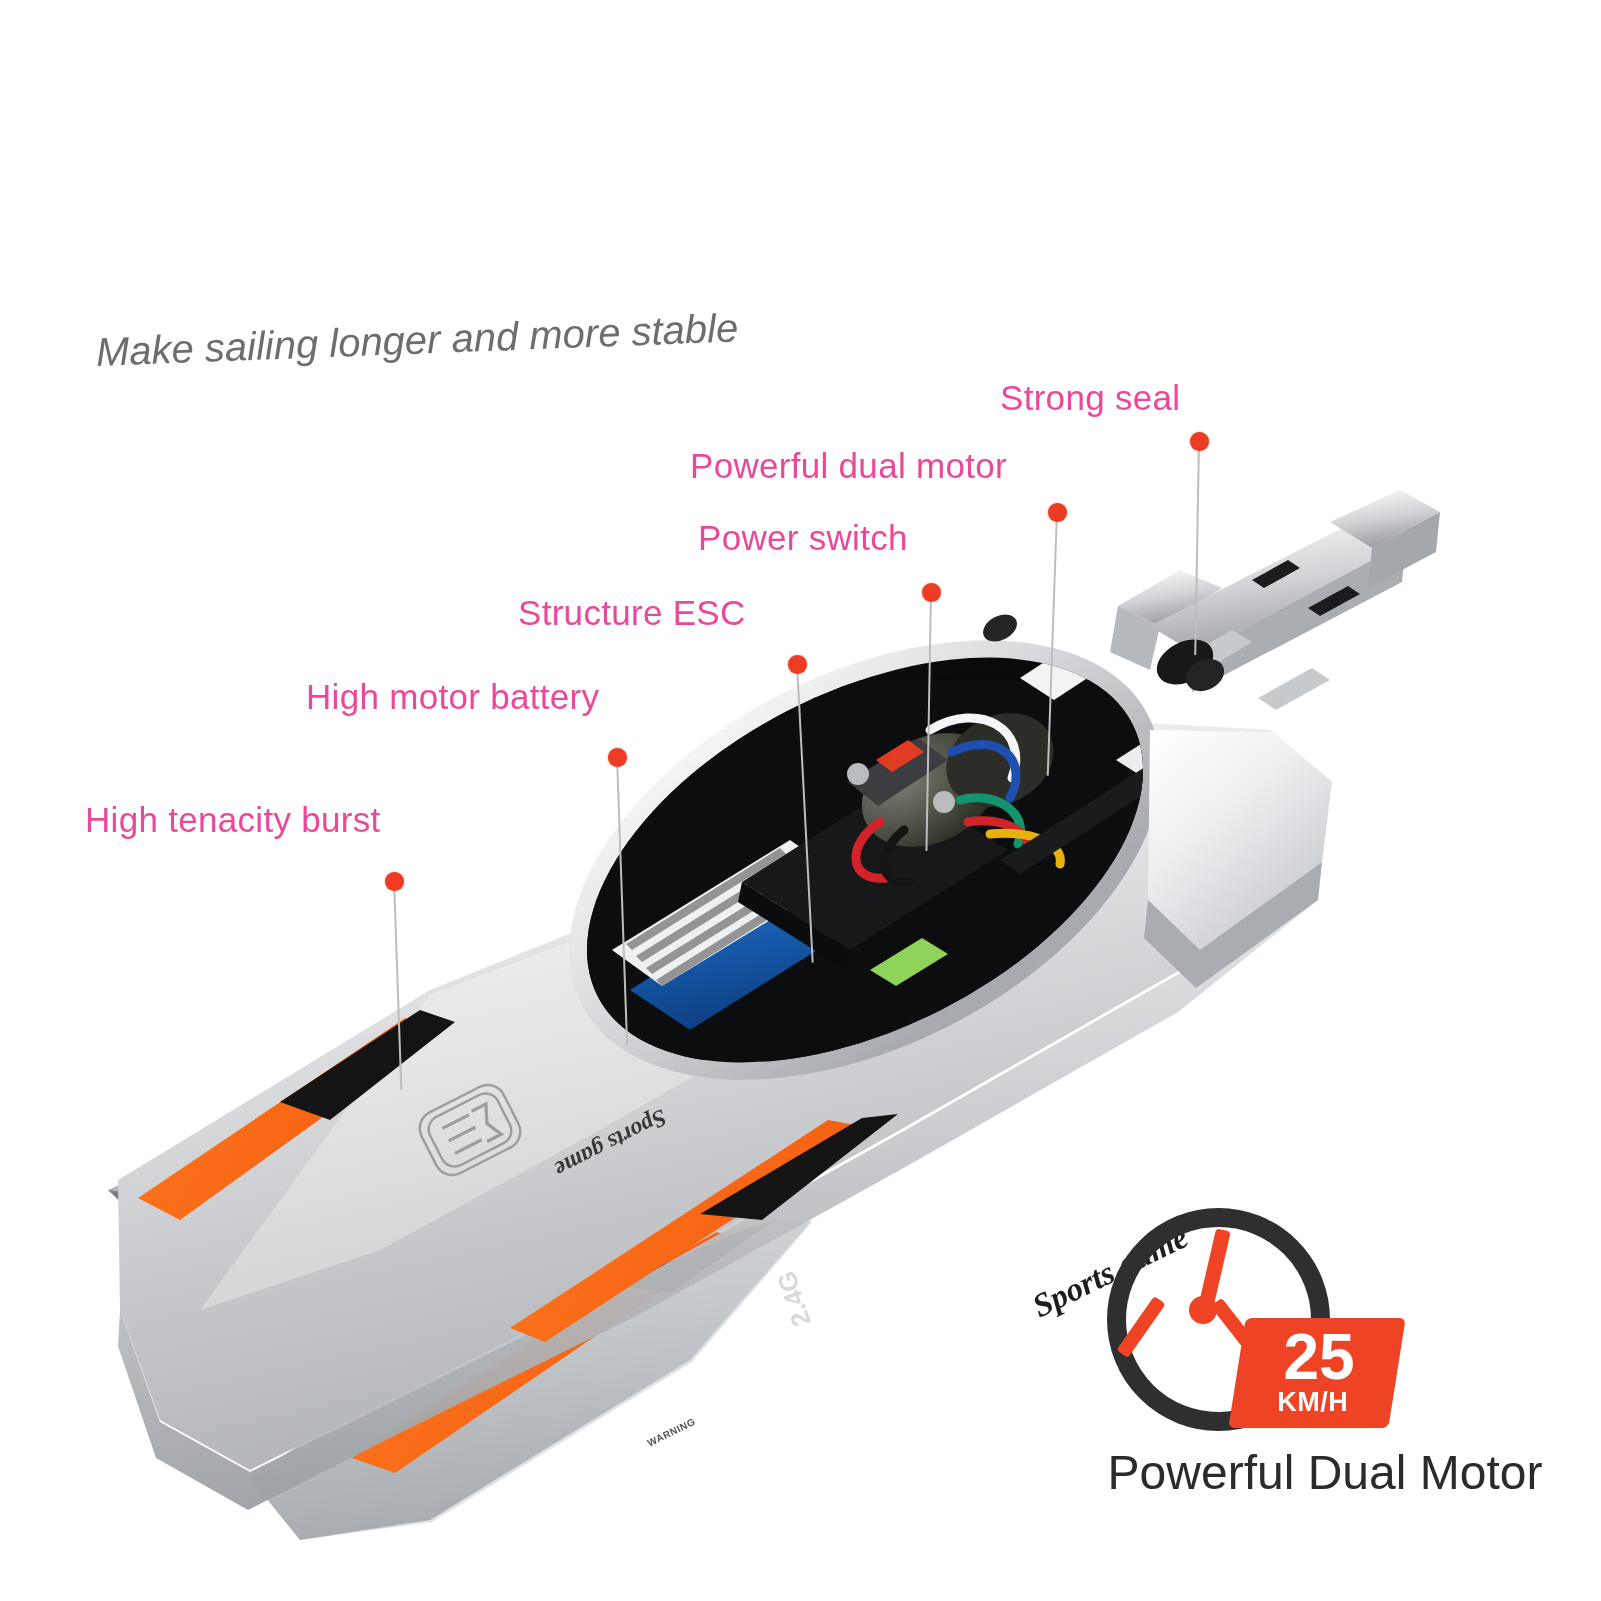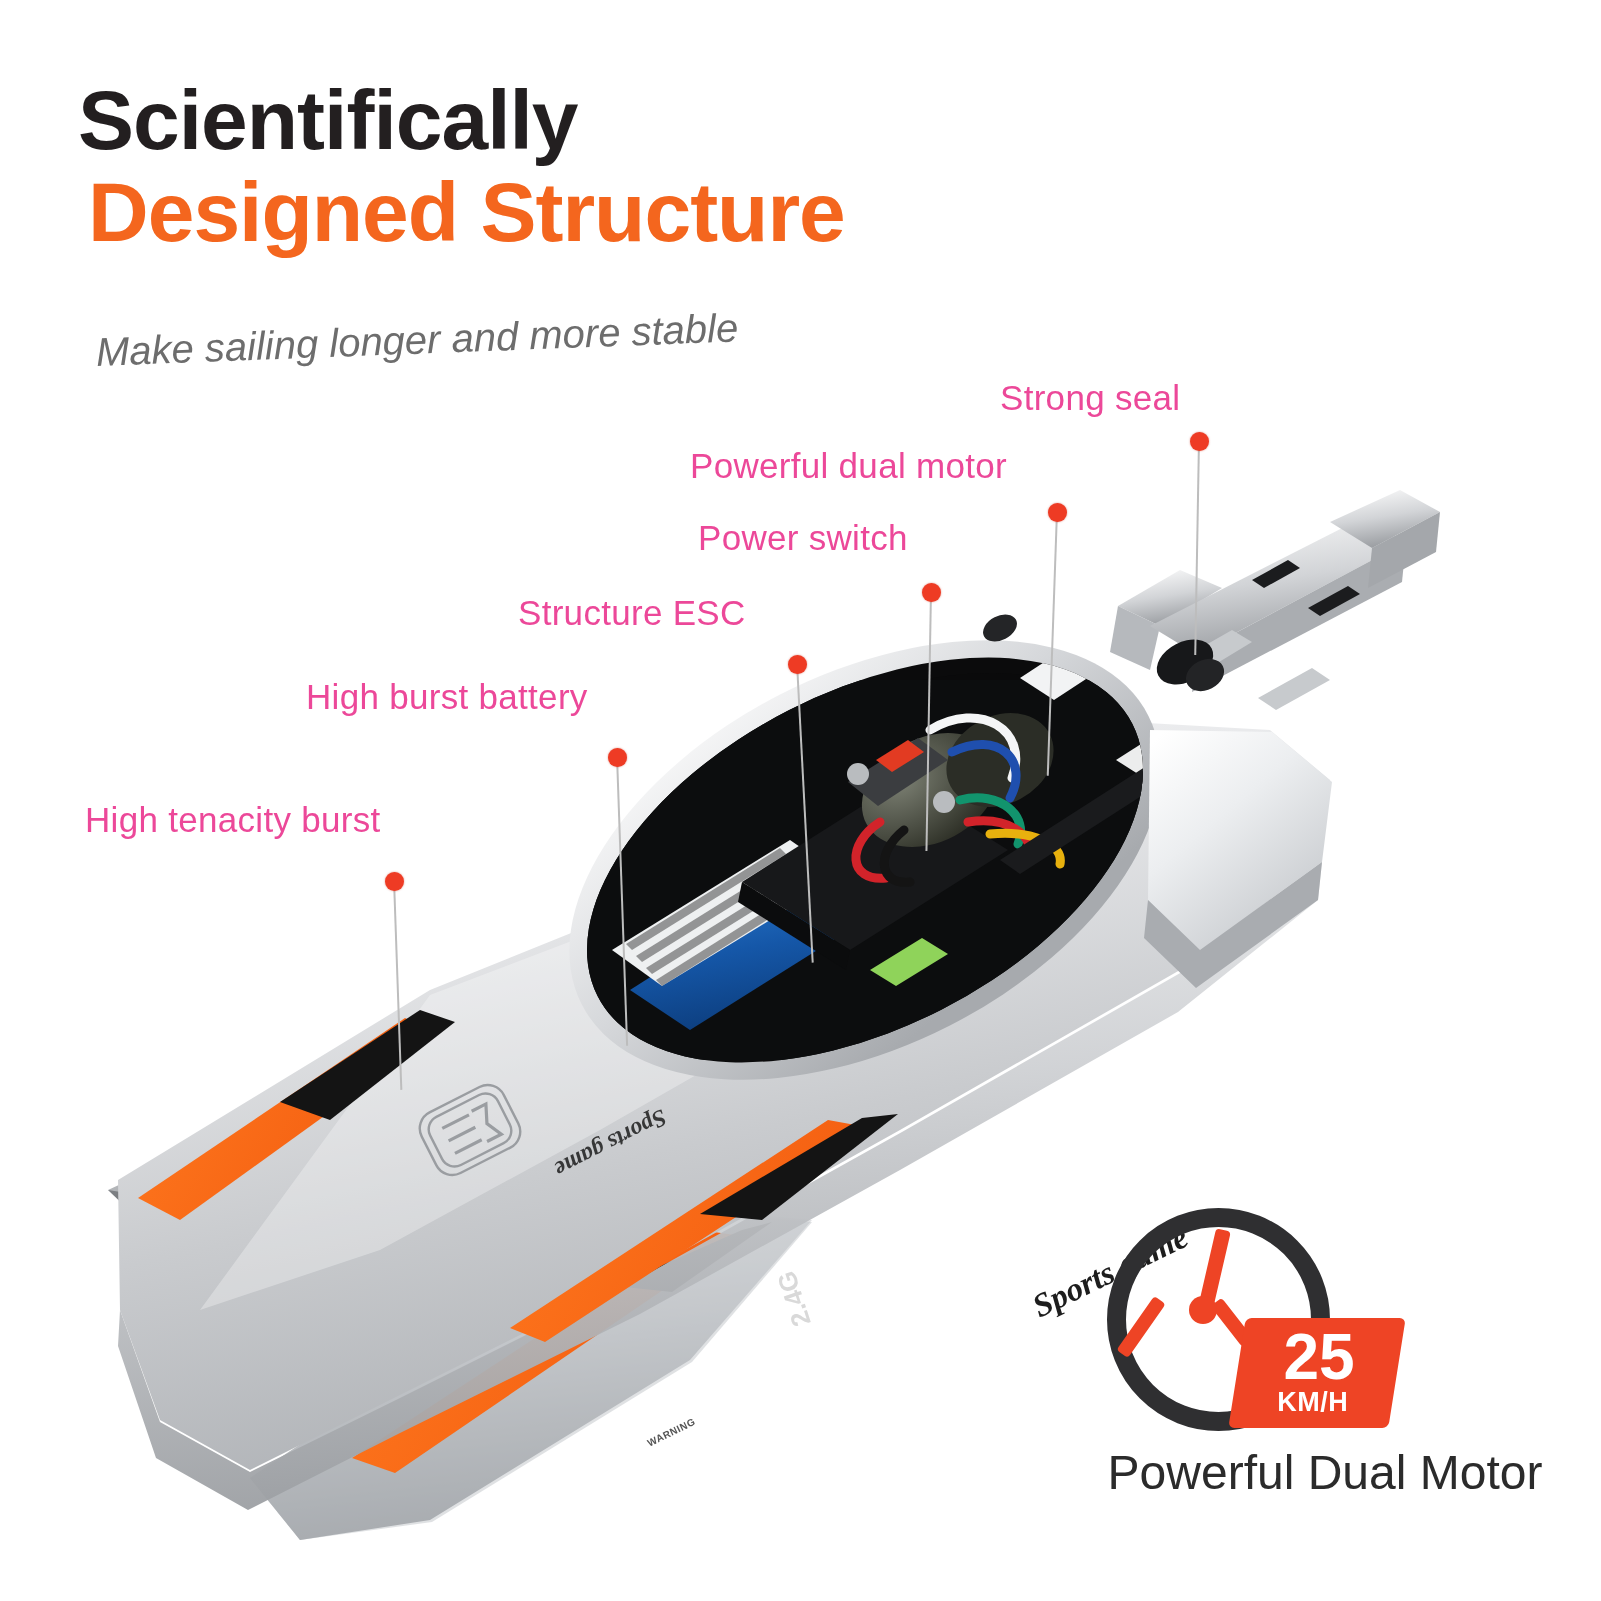--- a/index.html
+++ b/index.html
@@ -73,22 +73,20 @@
   #batt-warn{
     position:absolute;left:648px;top:1008px;font-size:10px;color:#555;
     font-weight:bold;transform:rotate(-26deg);transform-origin:left center;white-space:nowrap;letter-spacing:.5px;
   }
 </style>
 </head>
 <body>
 
 <div id="stage">
 
-  <div class="hl" id="h-line1">Scientifically</div>
-  <div class="hl" id="h-line2">Designed Structure</div>
   <div id="subtitle">Make sailing longer and more stable</div>
 
   <div id="boat">
     <svg width="1460" height="1140" viewBox="0 0 1460 1140">
       <defs>
         <linearGradient id="gSilverTop" x1="0" y1="0" x2="0.35" y2="1">
           <stop offset="0%" stop-color="#fdfdfd"></stop>
           <stop offset="30%" stop-color="#e9eaec"></stop>
           <stop offset="65%" stop-color="#c9cbce"></stop>
           <stop offset="100%" stop-color="#aeb1b5"></stop>
@@ -280,21 +278,21 @@
     <div class="sg-script" id="sg-near">Sports game</div>
     <div class="sg-script" id="sg-far">Sports game</div>
     <div id="rx-24g">2.4G</div>
     <div id="batt-warn">WARNING</div>
   </div>
 
   <div id="callout-layer">
       <div class="callout" style="left: 85px; top: 800px;">High tenacity burst</div>
       <div class="leader" style="left: 393px; top: 880px; height: 210px; transform: rotate(-2deg);"></div>
       <div class="dot" style="left: 385px; top: 872px;"></div>
-      <div class="callout" style="left: 306px; top: 677px;">High burst battery</div>
+      <div class="callout" style="left: 306px; top: 677px;">High motor battery</div>
       <div class="leader" style="left: 616px; top: 756px; height: 290px; transform: rotate(-2deg);"></div>
       <div class="dot" style="left: 608px; top: 748px;"></div>
       <div class="callout" style="left: 518px; top: 593px;">Structure ESC</div>
       <div class="leader" style="left: 796px; top: 663px; height: 300px; transform: rotate(-3deg);"></div>
       <div class="dot" style="left: 788px; top: 655px;"></div>
       <div class="callout" style="left: 698px; top: 518px;">Power switch</div>
       <div class="leader" style="left: 930px; top: 591px; height: 260px; transform: rotate(1deg);"></div>
       <div class="dot" style="left: 922px; top: 583px;"></div>
       <div class="callout" style="left: 690px; top: 446px;">Powerful dual motor</div>
       <div class="leader" style="left: 1056px; top: 511px; height: 265px; transform: rotate(2deg);"></div>

